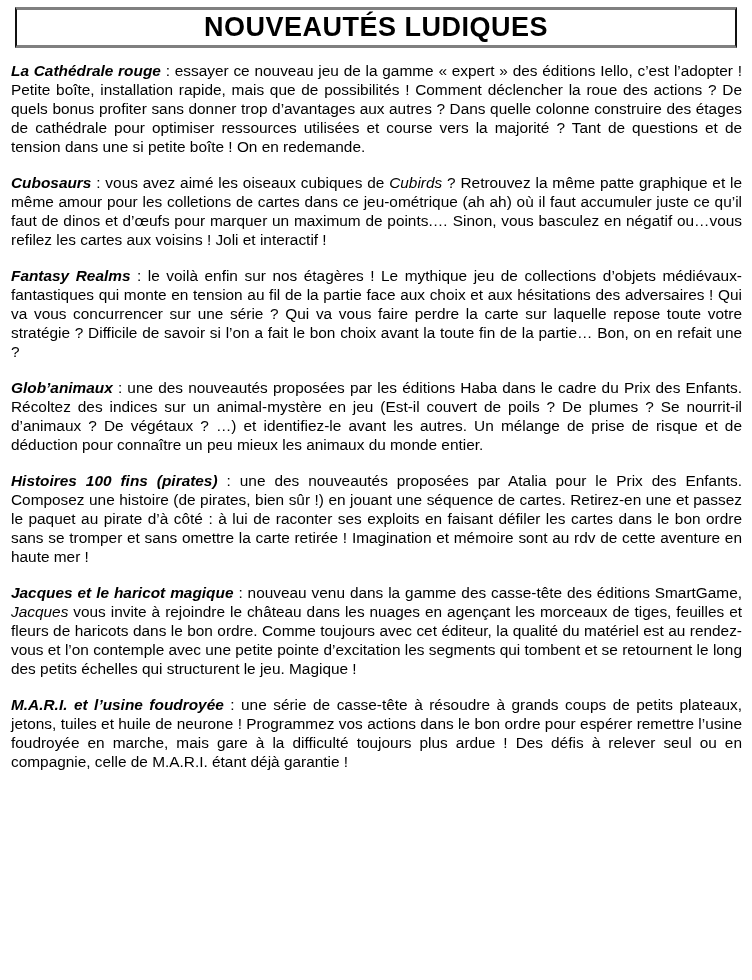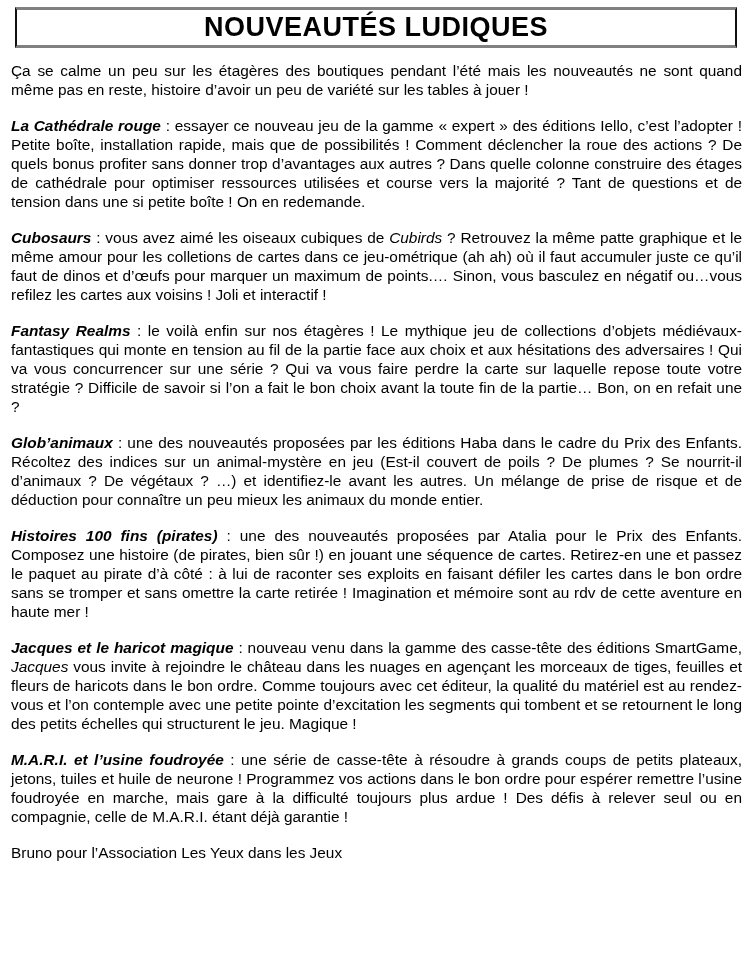--- a/index.html
+++ b/index.html
@@ -60,33 +60,31 @@
 </style>
 </head>
 <body>
 
 <div class="page">
 
   <div class="title-box">
     <h1>NOUVEAUTÉS LUDIQUES</h1>
   </div>
 
-  <p class="para"><span>Ça se calme un peu sur les étagères des boutiques pendant l’été mais les nouveautés ne sont quand même pas en reste, histoire d’avoir un peu de variété sur les tables à jouer !</span></p>
 
   <p class="para"><span class="gt">La Cathédrale rouge</span><span> : essayer ce nouveau jeu de la gamme « expert » des éditions Iello, c’est l’adopter ! Petite boîte, installation rapide, mais que de possibilités ! Comment déclencher la roue des actions ? De quels bonus profiter sans donner trop d’avantages aux autres ? Dans quelle colonne construire des étages de cathédrale pour optimiser ressources utilisées et course vers la majorité ? Tant de questions et de tension dans une si petite boîte ! On en redemande.</span><span class="it"></span><span></span></p>
 
   <p class="para"><span class="gt">Cubosaurs</span><span> : vous avez aimé les oiseaux cubiques de </span><span class="it">Cubirds</span><span> ? Retrouvez la même patte graphique et le même amour pour les colletions de cartes dans ce jeu-ométrique (ah ah) où il faut accumuler juste ce qu’il faut de dinos et d’œufs pour marquer un maximum de points.… Sinon, vous basculez en négatif ou…vous refilez les cartes aux voisins ! Joli et interactif !</span></p>
 
   <p class="para"><span class="gt">Fantasy Realms</span><span> : le voilà enfin sur nos étagères ! Le mythique jeu de collections d’objets médiévaux-fantastiques qui monte en tension au fil de la partie face aux choix et aux hésitations des adversaires ! Qui va vous concurrencer sur une série ? Qui va vous faire perdre la carte sur laquelle repose toute votre stratégie ? Difficile de savoir si l’on a fait le bon choix avant la toute fin de la partie… Bon, on en refait une ?</span><span class="it"></span><span></span></p>
 
   <p class="para"><span class="gt">Glob’animaux</span><span> : une des nouveautés proposées par les éditions Haba dans le cadre du Prix des Enfants. Récoltez des indices sur un animal-mystère en jeu (Est-il couvert de poils ? De plumes ? Se nourrit-il d’animaux ? De végétaux ? …) et identifiez-le avant les autres. Un mélange de prise de risque et de déduction pour connaître un peu mieux les animaux du monde entier.</span><span class="it"></span><span></span></p>
 
   <p class="para"><span class="gt">Histoires 100 fins (pirates)</span><span> : une des nouveautés proposées par Atalia pour le Prix des Enfants. Composez une histoire (de pirates, bien sûr !) en jouant une séquence de cartes. Retirez-en une et passez le paquet au pirate d’à côté : à lui de raconter ses exploits en faisant défiler les cartes dans le bon ordre sans se tromper et sans omettre la carte retirée ! Imagination et mémoire sont au rdv de cette aventure en haute mer !</span><span class="it"></span><span></span></p>
 
   <p class="para"><span class="gt">Jacques et le haricot magique</span><span> : nouveau venu dans la gamme des casse-tête des éditions SmartGame, </span><span class="it">Jacques</span><span> vous invite à rejoindre le château dans les nuages en agençant les morceaux de tiges, feuilles et fleurs de haricots dans le bon ordre. Comme toujours avec cet éditeur, la qualité du matériel est au rendez-vous et l’on contemple avec une petite pointe d’excitation les segments qui tombent et se retournent le long des petits échelles qui structurent le jeu. Magique !</span></p>
 
   <p class="para"><span class="gt">M.A.R.I. et l’usine foudroyée</span><span> : une série de casse-tête à résoudre à grands coups de petits plateaux, jetons, tuiles et huile de neurone ! Programmez vos actions dans le bon ordre pour espérer remettre l’usine foudroyée en marche, mais gare à la difficulté toujours plus ardue ! Des défis à relever seul ou en compagnie, celle de M.A.R.I. étant déjà garantie !</span><span class="it"></span><span></span></p>
 
 
 
-  <p class="para plain"><span>Bruno pour l’Association Les Yeux dans les Jeux</span></p>
 
 </div>
 
 </body></html>

